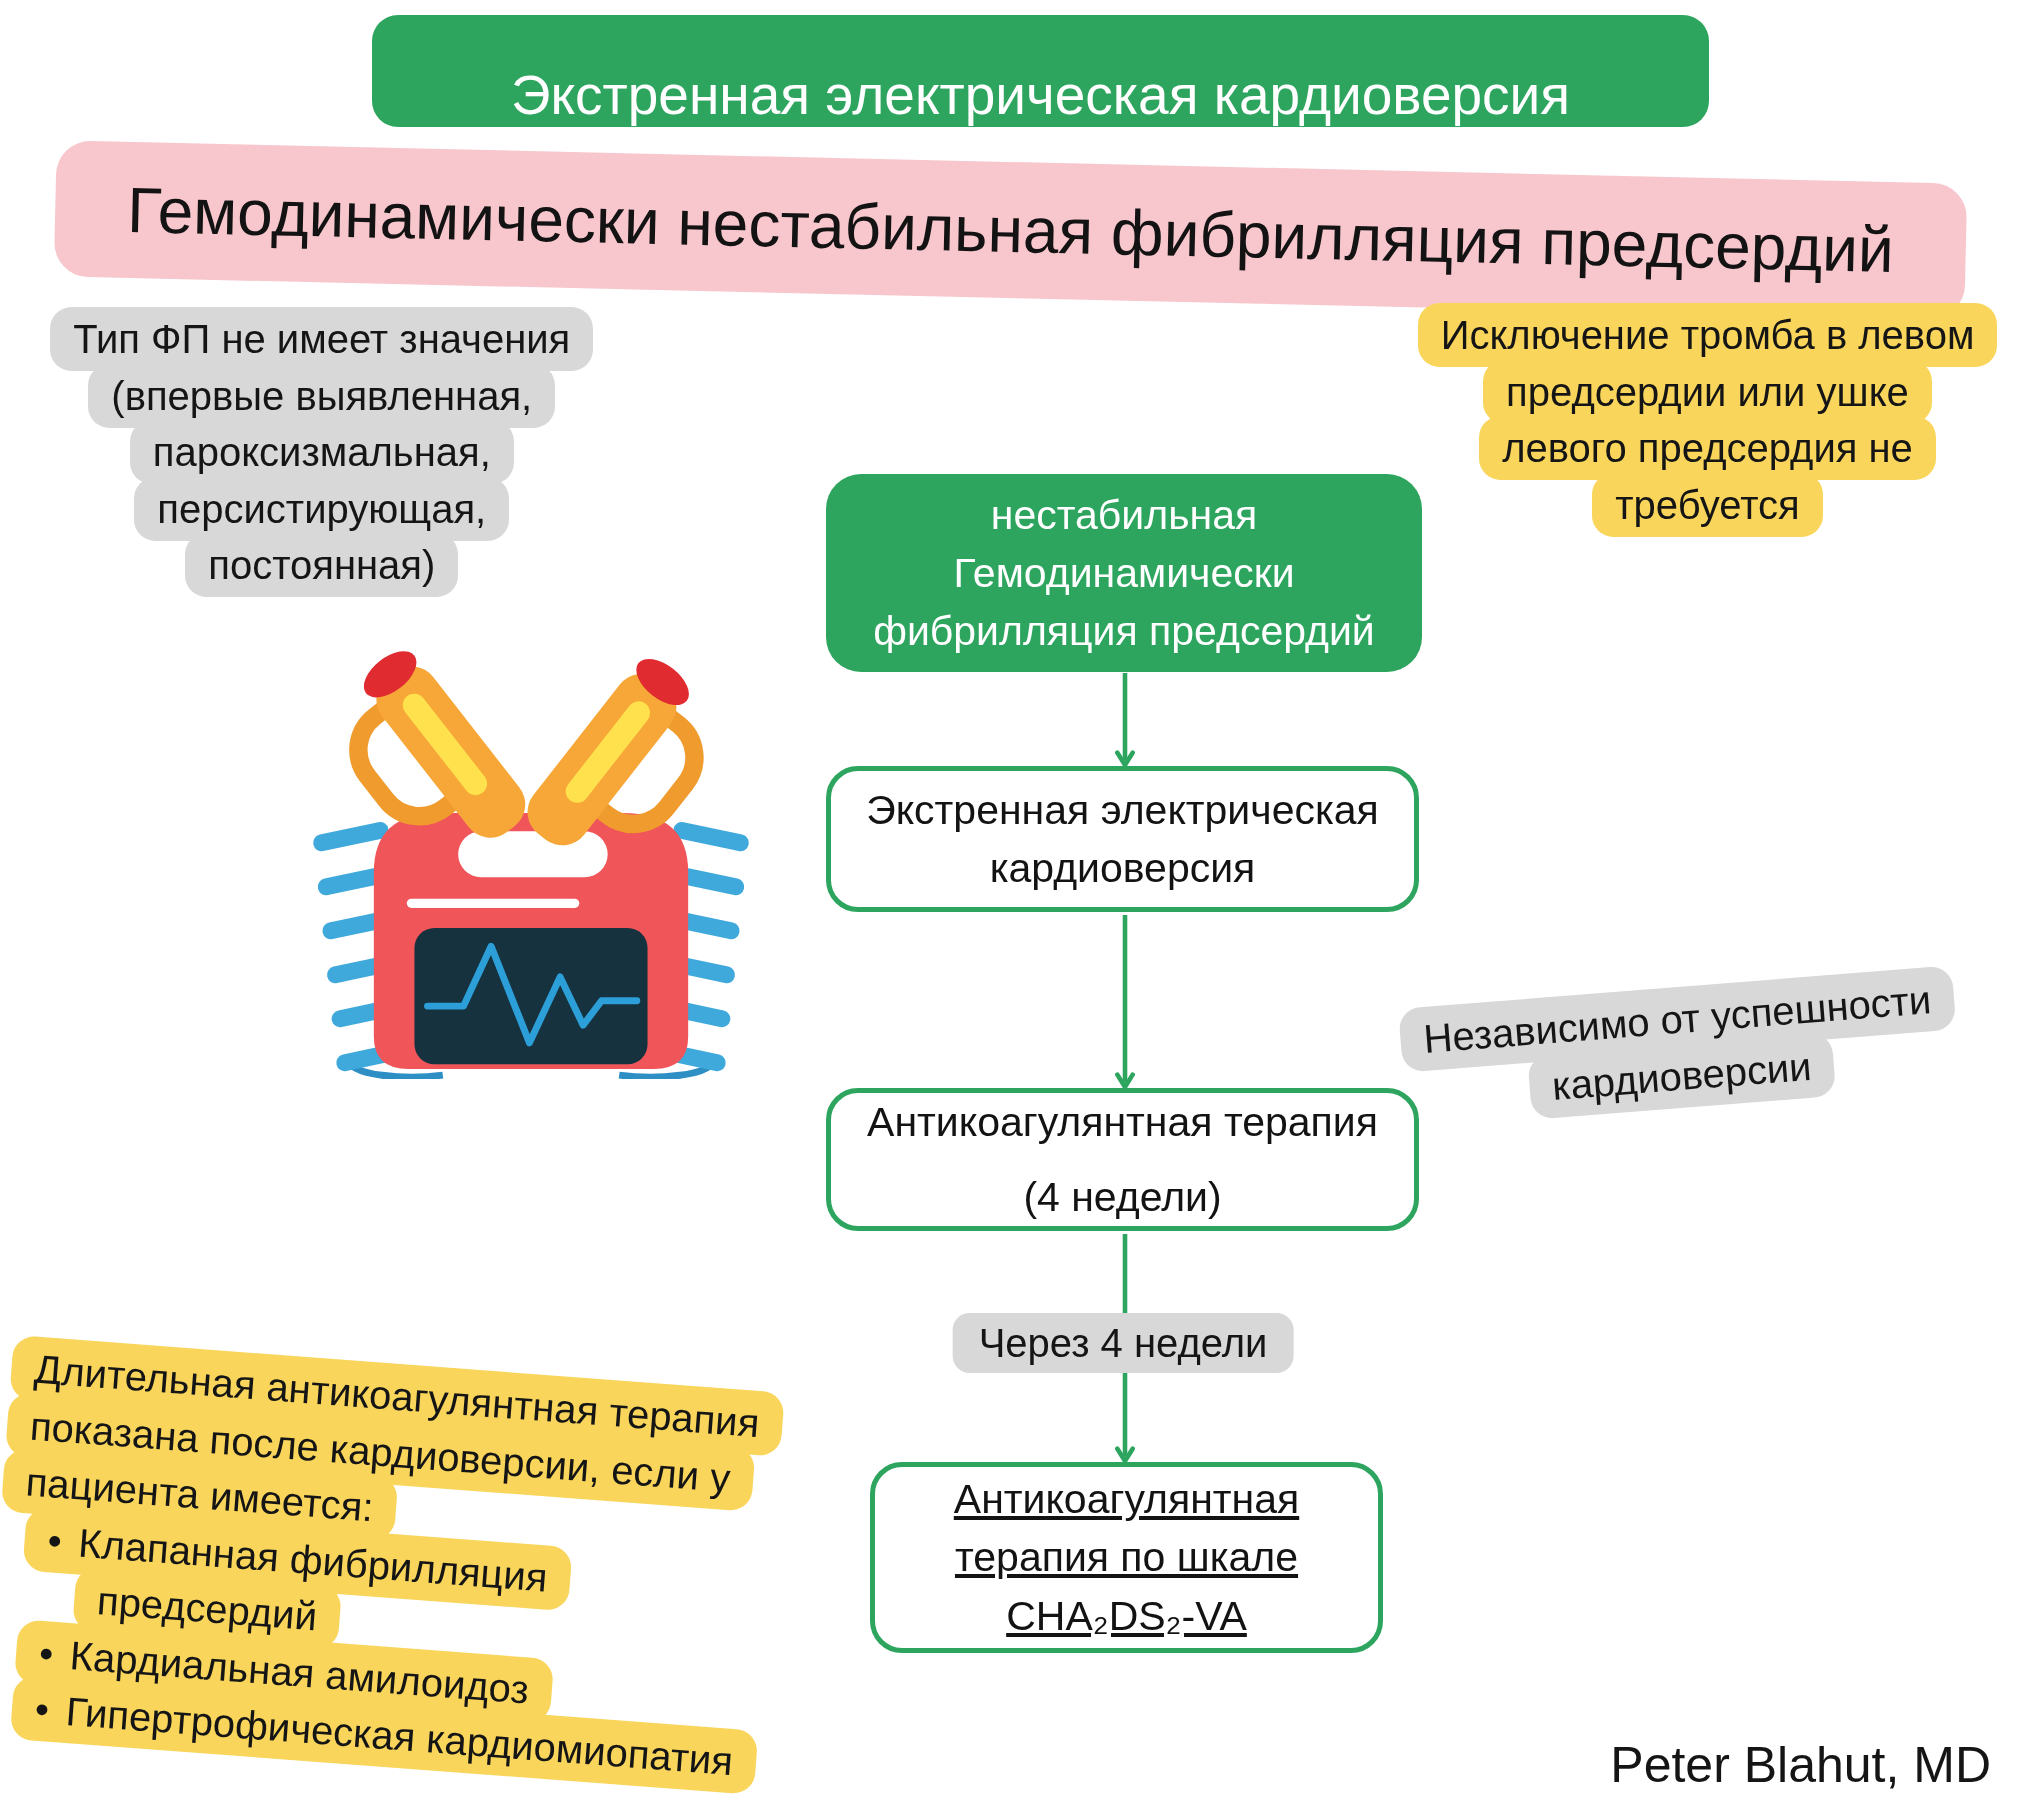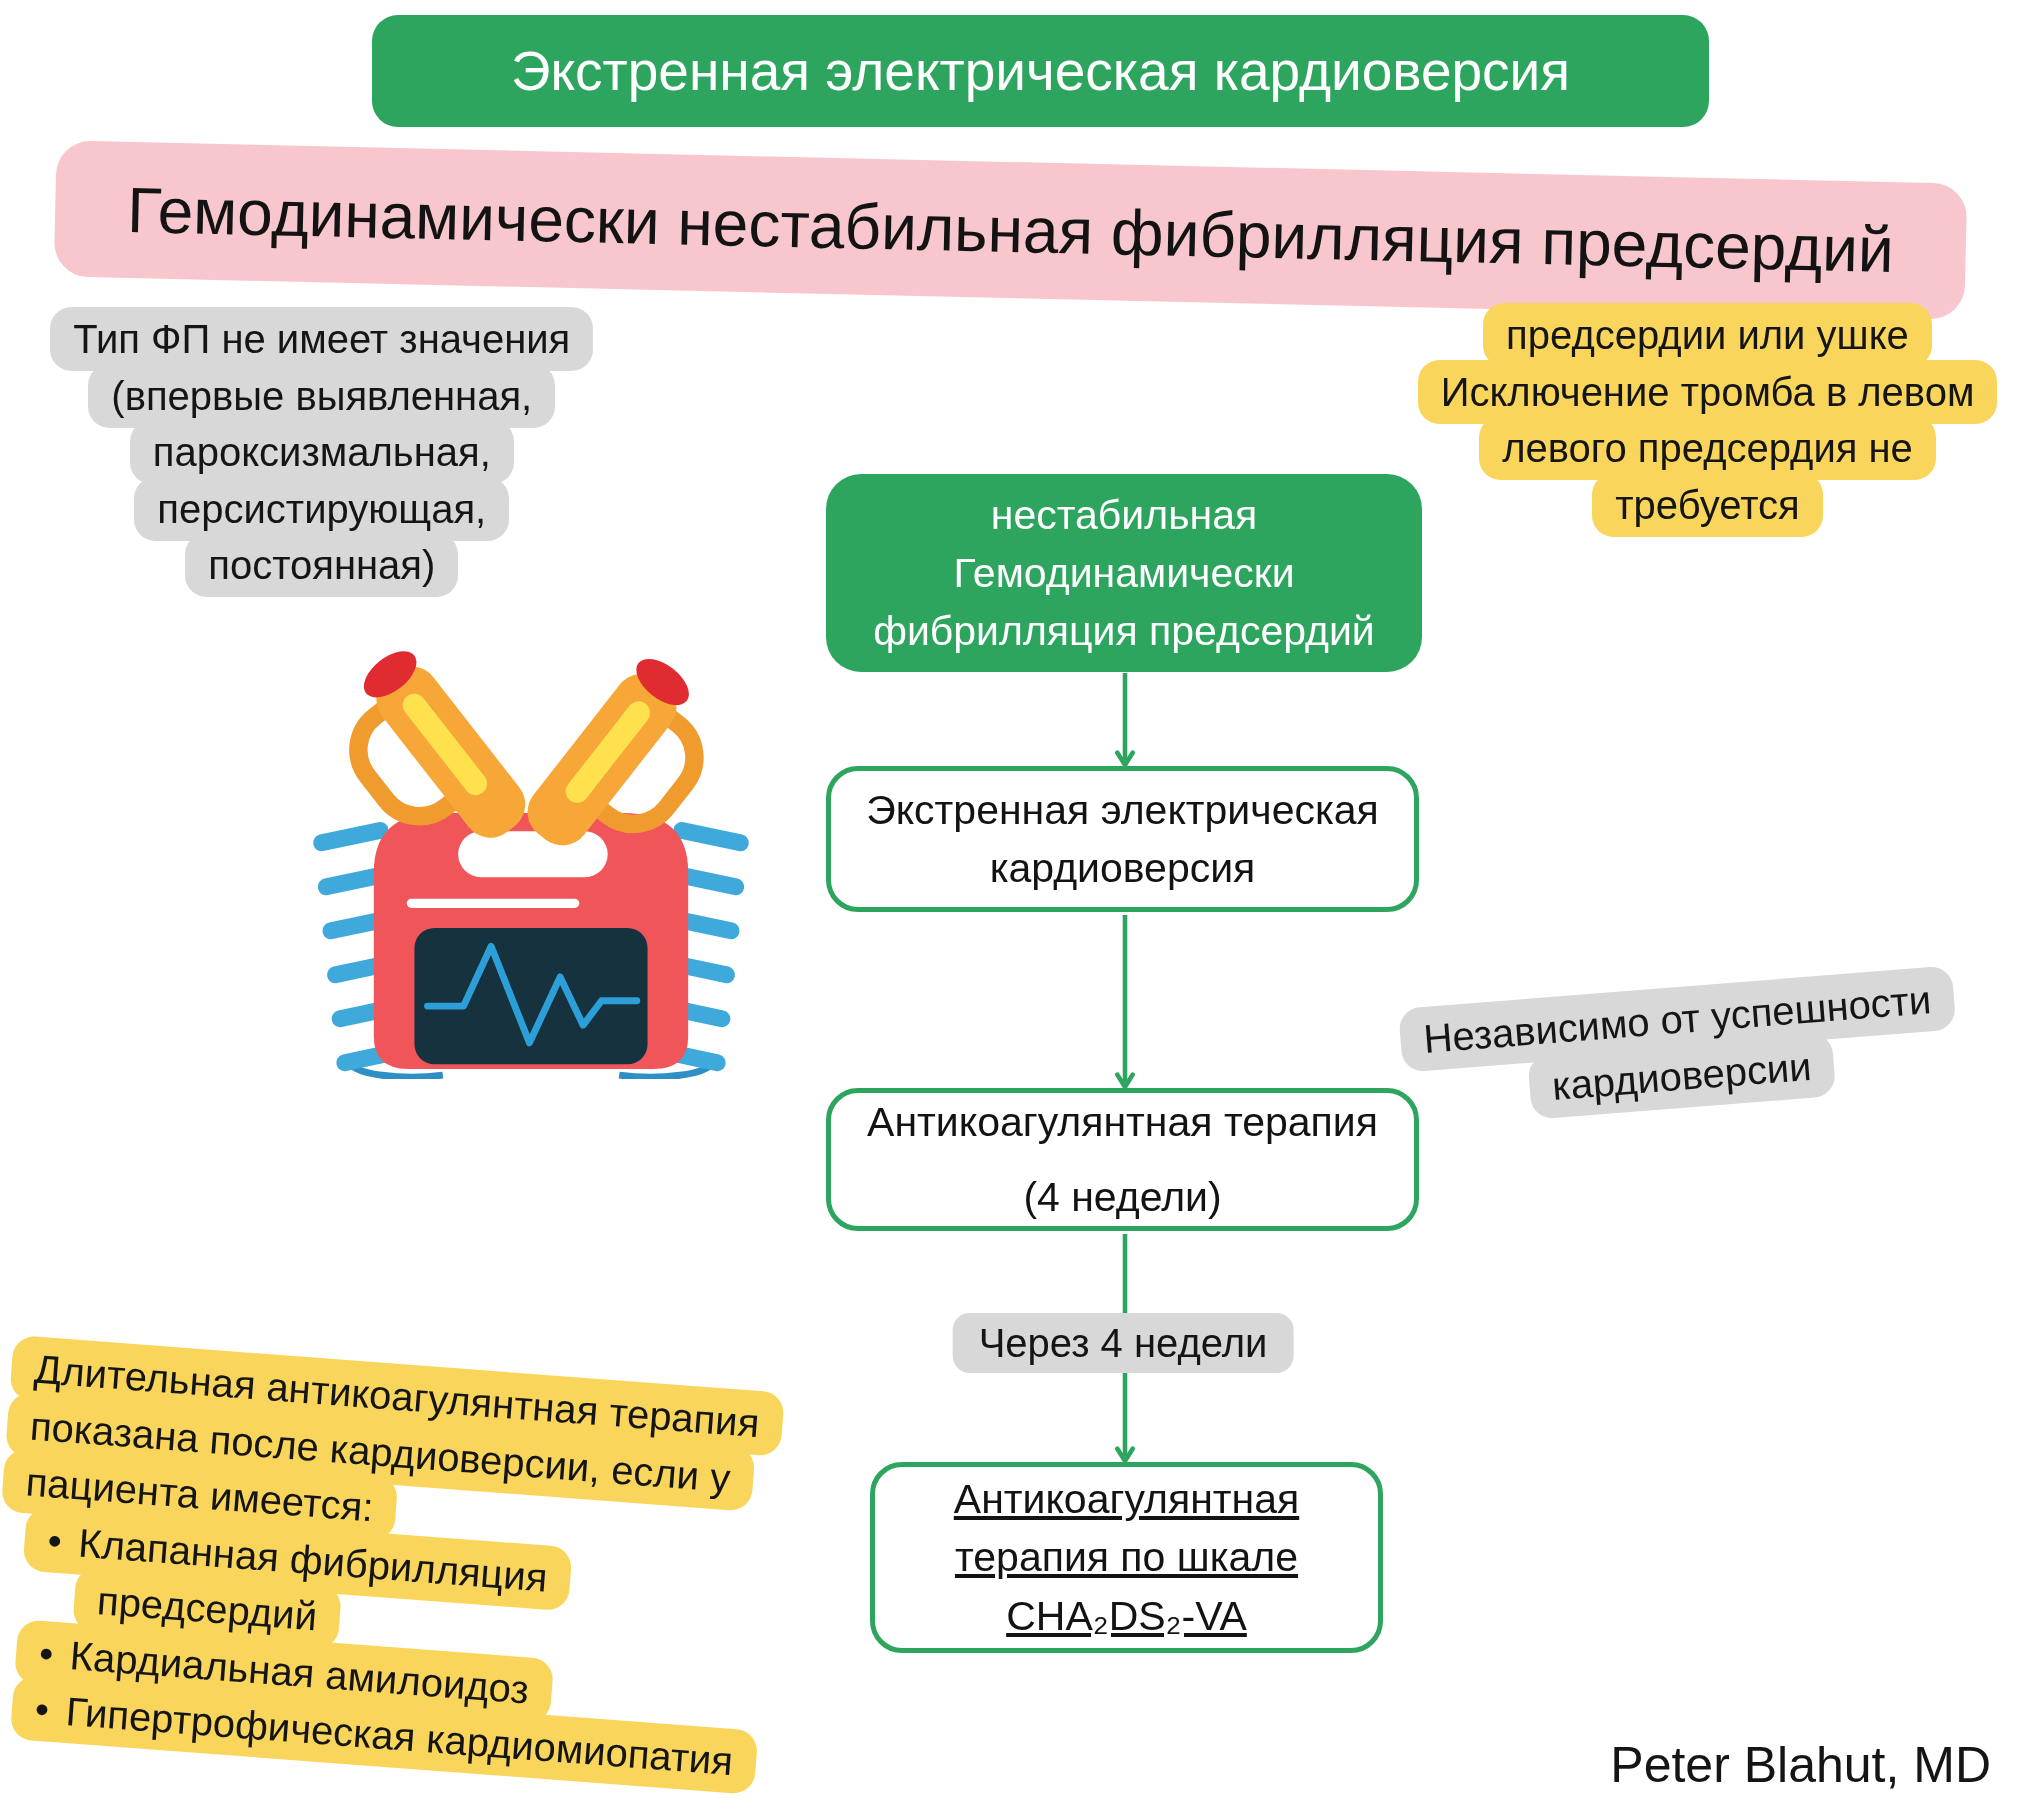--- a/index.html
+++ b/index.html
@@ -5,21 +5,21 @@
   html,body { margin:0; padding:0; background:#ffffff; }
   .canvas {
     position:relative; width:2035px; height:1820px; overflow:hidden;
     background:#ffffff; color:#151515;
     font-family:"Liberation Sans", sans-serif;
   }
   
   .title-bar {
     position:absolute; left:372px; top:15.3px; width:1337px; height:112px;
     background:#2ea55f; border-radius:26px; color:#ffffff;
-    display:flex; align-items:center; justify-content:center;
+    display:flex; align-items:flex-end; justify-content:center;
     font-size:55px; white-space:nowrap;
   }
   .subtitle-bar {
     position:absolute; left:55px; top:162px; width:1911px; height:136px;
     background:#f8c7cd; border-radius:34px; color:#131313;
     display:flex; align-items:center; justify-content:center;
     font-size:64px; white-space:nowrap;
     transform:rotate(1.3deg);
   }
   
@@ -82,22 +82,22 @@
 
   <div class="stack center note-af-type">
     <span class="hl-line gray-bg">Тип ФП не имеет значения</span>
     <span class="hl-line gray-bg">(впервые выявленная,</span>
     <span class="hl-line gray-bg">пароксизмальная,</span>
     <span class="hl-line gray-bg">персистирующая,</span>
     <span class="hl-line gray-bg">постоянная)</span>
   </div>
 
   <div class="stack center note-thrombus">
+    <span class="hl-line yellow-bg">Исключение тромба в левом</span>
     <span class="hl-line yellow-bg">предсердии или ушке</span>
-    <span class="hl-line yellow-bg">Исключение тромба в левом</span>
     <span class="hl-line yellow-bg">левого предсердия не</span>
     <span class="hl-line yellow-bg">требуется</span>
   </div>
 
   <svg class="defib" width="460" height="441" viewBox="0 0 600 575">
     <defs>
       <g id="coil">
         <rect x="0" y="0" width="100" height="22" rx="11" transform="rotate(-12,50,11)"></rect>
         <rect x="0" y="29" width="100" height="22" rx="11" transform="translate(0,29) rotate(-12,50,11)"></rect>
         <rect x="0" y="58" width="100" height="22" rx="11" transform="translate(0,58) rotate(-12,50,11)"></rect>

